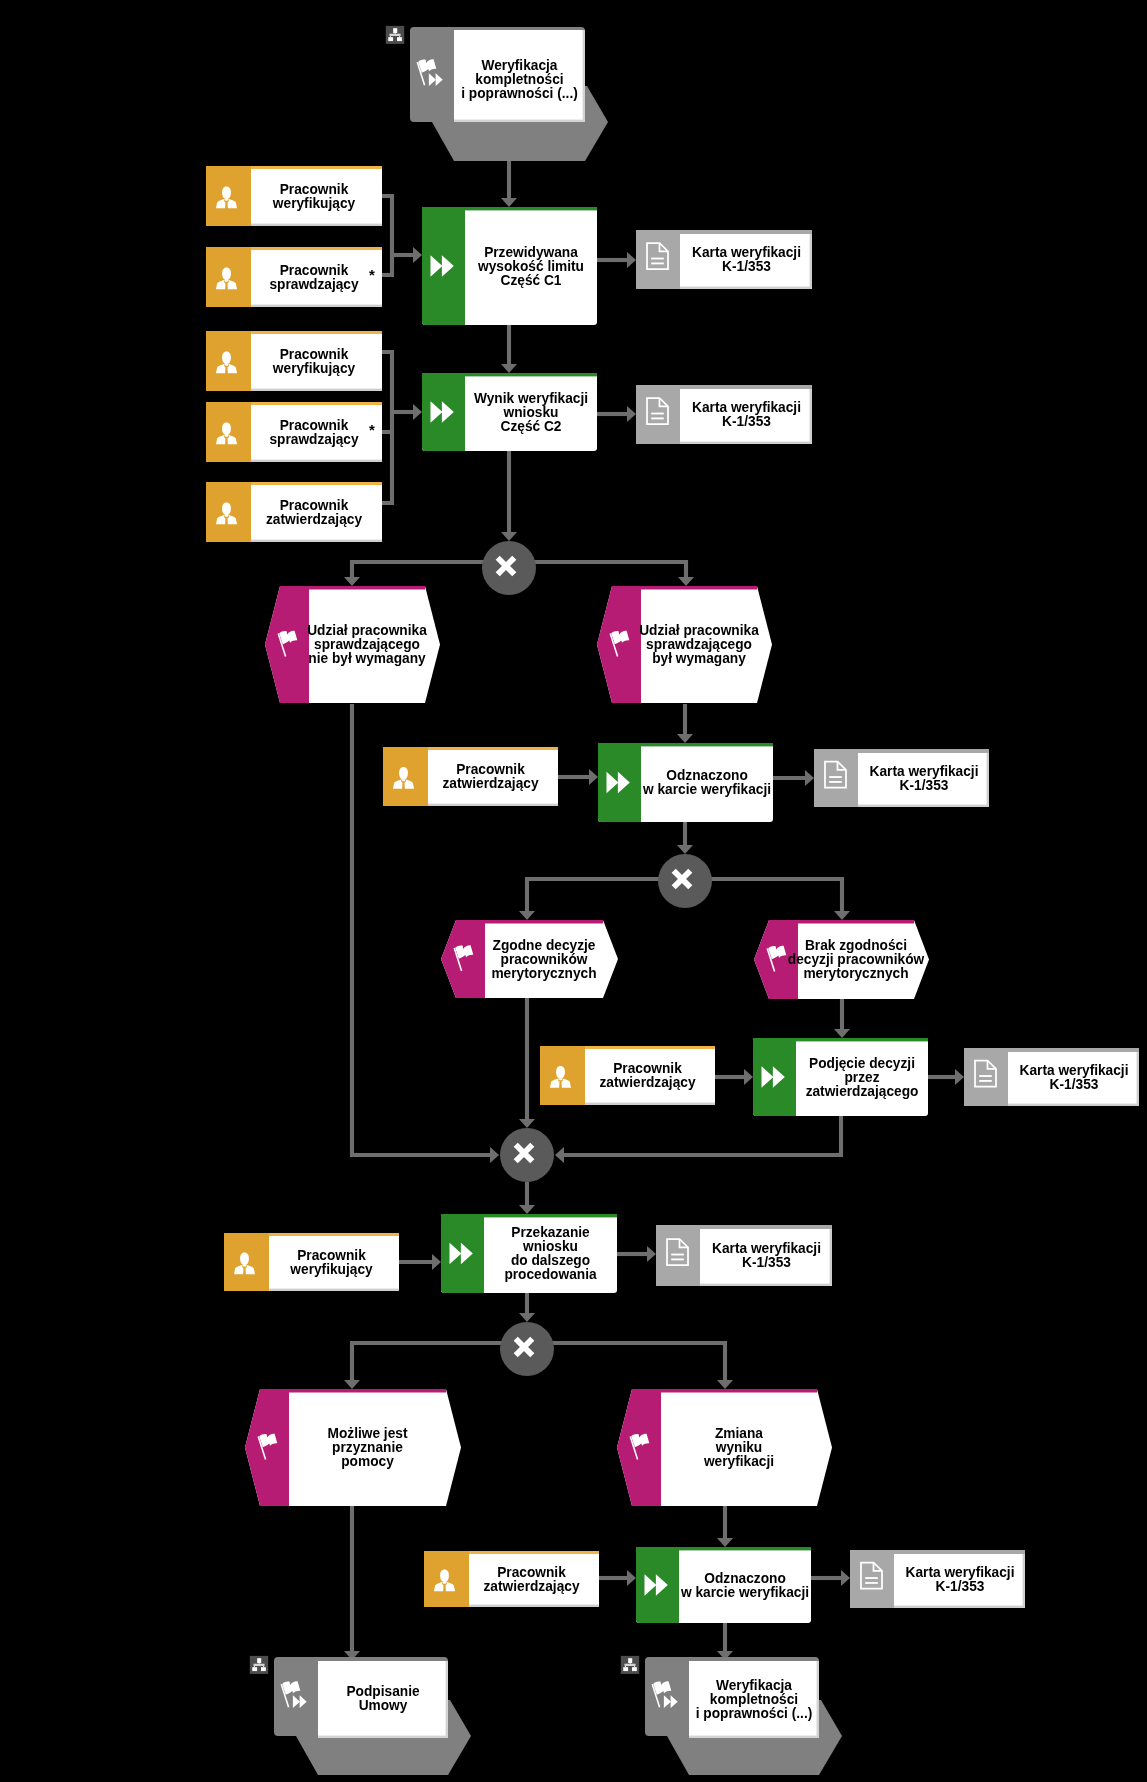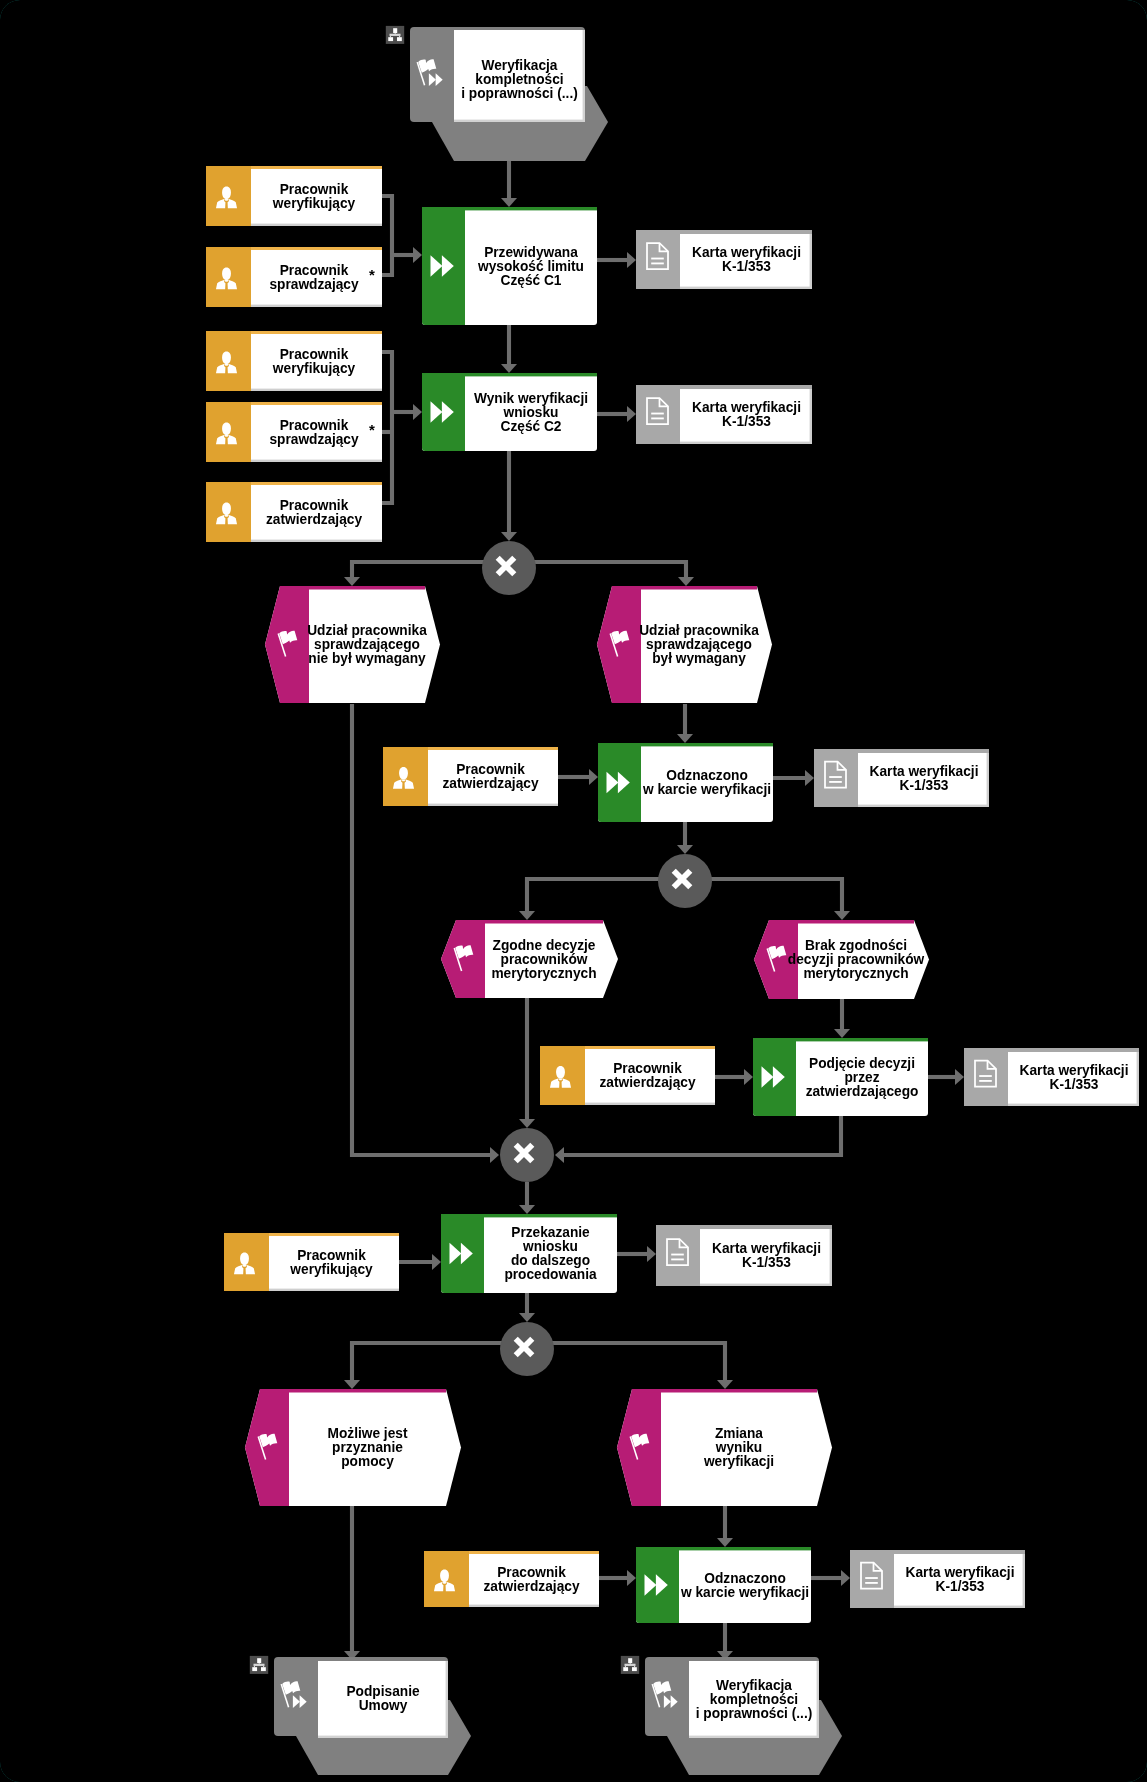--- a/index.html
+++ b/index.html
@@ -1,17 +1,17 @@
 <!DOCTYPE html>
 <html><head>
 <meta charset="utf-8">
 <title>Proces weryfikacji wniosku</title>
 <style>
   html,body{margin:0;padding:0;background:#000;}
-  #stage{position:relative;width:1147px;height:1782px;background:#0f766e;overflow:hidden;border-radius:20px;}
+  #stage{position:relative;width:1147px;height:1782px;background:#0f766e;overflow:hidden;}
   svg#diagram{display:block;background:#000;}
   text{font-family:"Liberation Sans", sans-serif;font-weight:bold;fill:#000;text-anchor:middle;}
 </style>
 </head>
 <body>
 
 <div id="stage">
   <svg id="diagram" width="1147" height="1782" viewBox="0 0 1147 1782" xmlns="http://www.w3.org/2000/svg">
       <g>
         <path d="M509 159 L509 199" fill="none" stroke="#6E6E6E" stroke-width="4.1" stroke-linecap="butt" stroke-linejoin="miter"></path>

